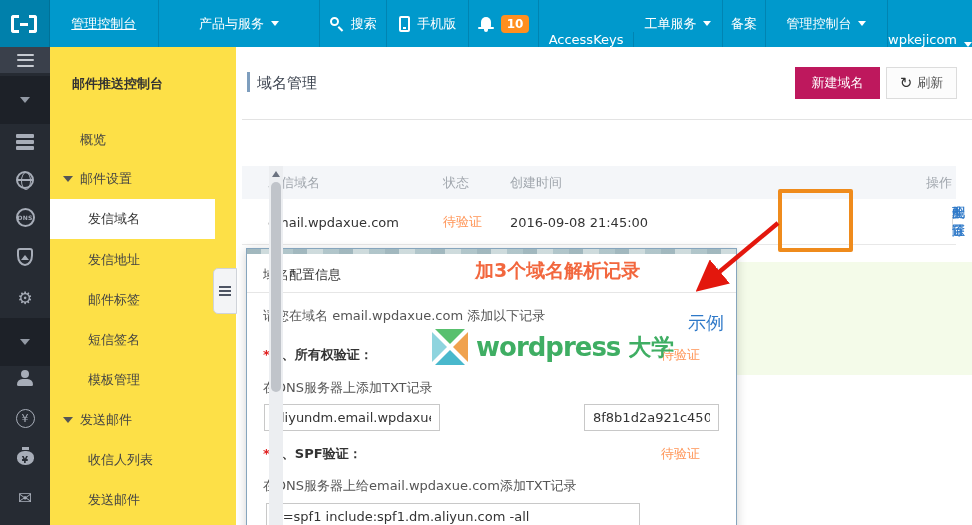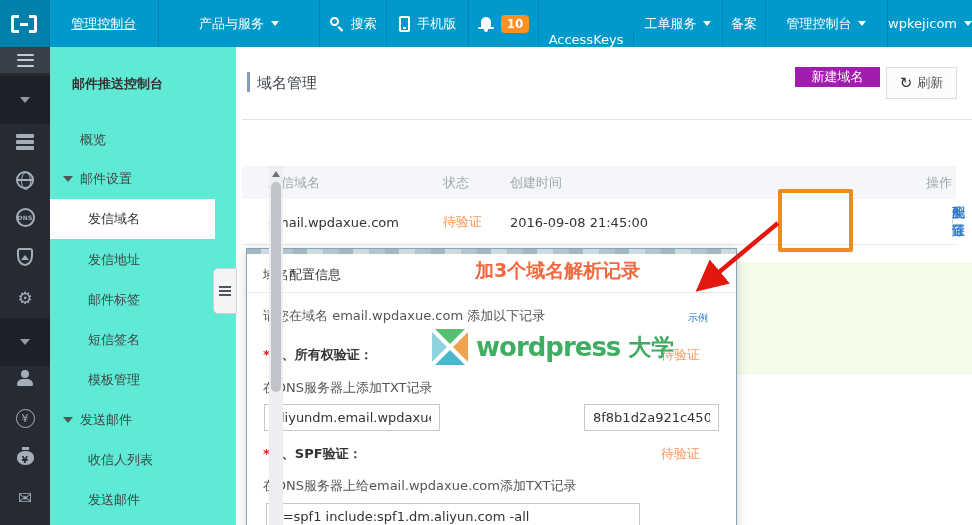--- a/index.html
+++ b/index.html
@@ -43,38 +43,38 @@
   .shield::after { content:""; width:0; height:0; border-left:4px solid transparent; border-right:4px solid transparent; border-bottom:5px solid #a7adb8; }
   .person { position:relative; width:16px; height:16px; }
   .person::before { content:""; position:absolute; left:4px; top:0; width:8px; height:8px; border-radius:50%; background:#a7adb8; }
   .person::after { content:""; position:absolute; left:0; top:9px; width:16px; height:7px; border-radius:7px 7px 2px 2px; background:#a7adb8; }
   .yenc { width:19px; height:19px; border:1.5px solid #a7adb8; border-radius:50%; display:flex; align-items:center; justify-content:center; font-size:11px; }
   .bagc { position:relative; width:17px; height:14px; background:#a7adb8; border-radius:45% 45% 48% 48%; display:flex; align-items:flex-end; justify-content:center; font-size:9px; font-weight:bold; color:#262b33; }
   .bagc::before { content:""; position:absolute; top:-4px; left:5px; width:7px; height:3px; background:#a7adb8; }
   .glyph18 { font-size:17px; line-height:1; }
 
   
-  .sidebar { position:absolute; left:50px; top:47px; width:186px; height:478px; background:#5eead4; z-index:8; }
+  .sidebar { position:absolute; left:50px; top:47px; width:186px; height:478px; background:#fde047; z-index:8; }
   .sb-title { position:absolute; left:22px; top:28px; font-weight:bold; font-size:13px; color:#333; }
   .menu-item { position:absolute; left:0; width:165px; height:40px; line-height:40px; color:#444; cursor:pointer; font-size:13px; }
   .menu-item .lbl { position:absolute; }
   .mi-caret { position:absolute; left:13px; top:17px; width:0; height:0; border-left:5px solid transparent; border-right:5px solid transparent; border-top:6px solid #555; }
   .menu-sel { background:#fff; color:#333; }
   .sb-scroll { position:absolute; left:219px; top:119px; width:14px; height:406px; background:#eceef1; }
   .sb-thumb { position:absolute; left:2px; top:16px; width:10px; height:210px; background:#c0c4ca; border-radius:5px; cursor:pointer; }
   .sb-arrow { position:absolute; left:3px; width:0; height:0; border-left:4px solid transparent; border-right:4px solid transparent; cursor:pointer; }
   .collapse-tab { position:absolute; left:213px; top:268px; width:24px; height:46px; background:#f3f4f6; border:1px solid #cfd3d9; border-radius:5px 0 0 5px; z-index:9; cursor:pointer; display:flex; align-items:center; justify-content:center; }
   .ctab-ico { width:12px; height:10px; display:flex; flex-direction:column; justify-content:space-between; }
   .ctab-ico i { display:block; height:2px; background:#4d5463; }
 
   
   .main { position:absolute; left:236px; top:47px; width:736px; height:478px; background:#fff; }
   .accent { position:absolute; left:11px; top:25px; width:3px; height:20px; background:#7e9ebe; }
   .page-title { position:absolute; left:21px; top:27px; font-size:15px; color:#3f4652; }
-  .btn-primary { position:absolute; left:559px; top:20px; width:85px; height:20px; background:#a21caf; color:#fff; border:none; font-size:13px; cursor:pointer; font-family:Liberation Sans, sans-serif; }
+  .btn-primary { position:absolute; left:559px; top:20px; width:85px; height:32px; background:#be185d; color:#fff; border:none; font-size:13px; cursor:pointer; font-family:Liberation Sans, sans-serif; }
   .btn-plain { position:absolute; left:650px; top:20px; width:71px; height:32px; background:#fcfcfc; color:#555; border:1px solid #dcdcdc; font-size:13px; cursor:pointer; font-family:inherit; display:flex; align-items:center; justify-content:center; gap:5px; }
   .refresh-g { font-size:15px; color:#333; line-height:1; }
   .divider { position:absolute; left:6px; right:0; top:72px; height:1px; background:#e3e3e3; }
 
   .dtable { position:absolute; left:6px; top:119px; width:714px; }
   .thead { position:relative; height:33px; background:#f4f6f9; color:#a0a6ad; font-size:13px; }
   .thead span, .trow span { position:absolute; top:50%; transform:translateY(-50%); }
   .trow { position:relative; height:46px; background:#fff; border-bottom:1px solid #e8e8e8; color:#333; }
   .c1 { left:26px; } .c2 { left:201px; } .c3 { left:268px; } .c4r { left:auto; right:4px;margin-left:42px; }
   .status-orange { color:#ff9557; }
@@ -84,21 +84,21 @@
 
   .notice { position:absolute; left:464px; top:215px; width:491px; height:113px; background:#f4fbe9; z-index:1; }
 
   
   .dialog { position:absolute; left:10px; top:201px; width:491px; height:330px; background:#fff; border:1px solid #86a5bd; box-shadow:0 2px 10px rgba(0,0,0,.18); z-index:3; }
   .dlg-band { position:absolute; left:0; top:0; width:100%; height:5px; background:repeating-linear-gradient(90deg,#8aa6ae 0 14px,#c2d2d4 14px 30px,#9db7bd 30px 46px); opacity:.8; }
   .dlg-head { position:absolute; left:0; top:5px; width:100%; height:39px; border-bottom:1px solid #e6e6e6; }
   .dlg-title { position:absolute; left:16px; top:12px; font-size:13px; color:#333; }
   .dlg-close { position:absolute; right:14px; top:10px; width:16px; height:16px; cursor:pointer; color:#9aa4ad; font-size:15px; line-height:16px; text-align:center; }
   .dlg-intro { position:absolute; left:16px; top:58px; color:#555; font-size:13px; }
-  .example-link { position:absolute; left:441px; top:62px; font-size:10px; color:#2d78c8; cursor:pointer; }
+  .example-link { position:absolute; left:441px; top:62px; font-size:18px; color:#2d78c8; cursor:pointer; }
   .sec-label { position:absolute; left:16px; font-weight:bold; color:#333; font-size:13px; }
   .req { color:#e02020; margin-right:3px; }
   .sec-status { position:absolute; left:414px; color:#ff9557; font-size:13px; }
   .sec-hint { position:absolute; left:16px; color:#555; font-size:13px; }
   .dlg-input { position:absolute; height:27px; border:1px solid #c8c8c8; background:#fff; font-size:13px; color:#333; padding:0 8px; font-family:inherit; }
 
   
   .wm { position:absolute; left:185px; top:80px; display:flex; align-items:center; gap:8px; z-index:4; }
   .pinw { position:relative; width:36px; height:36px; }
   .pinw i { position:absolute; width:0; height:0; }
@@ -160,21 +160,21 @@
       <span>工单服务</span>
       <span class="caret-dn" style="border-top-width:5px;border-left-width:4px;border-right-width:4px;"></span>
     </div>
     <div class="tb-item" style="width:43px;">
       <span>备案</span>
     </div>
     <div class="tb-item" style="width:123px;">
       <span>管理控制台</span>
       <span class="caret-dn" style="border-top-width:5px;border-left-width:4px;border-right-width:4px;"></span>
     </div>
-    <div class="tb-item" style="flex:1;border-right:none;">
+    <div class="tb-item" style="flex:1;border-right:none;align-items:flex-end;">
       <span>wpkejicom</span>
       <span class="caret-dn" style="border-top-width:5px;border-left-width:4px;border-right-width:4px;"></span>
     </div>
   </div>
 
   <div class="rail">
     <div class="rail-blk" style="top:0;height:26px;background:#3a404b;cursor:pointer;">
       <span class="hamb">
           <i></i>
           <i></i>

